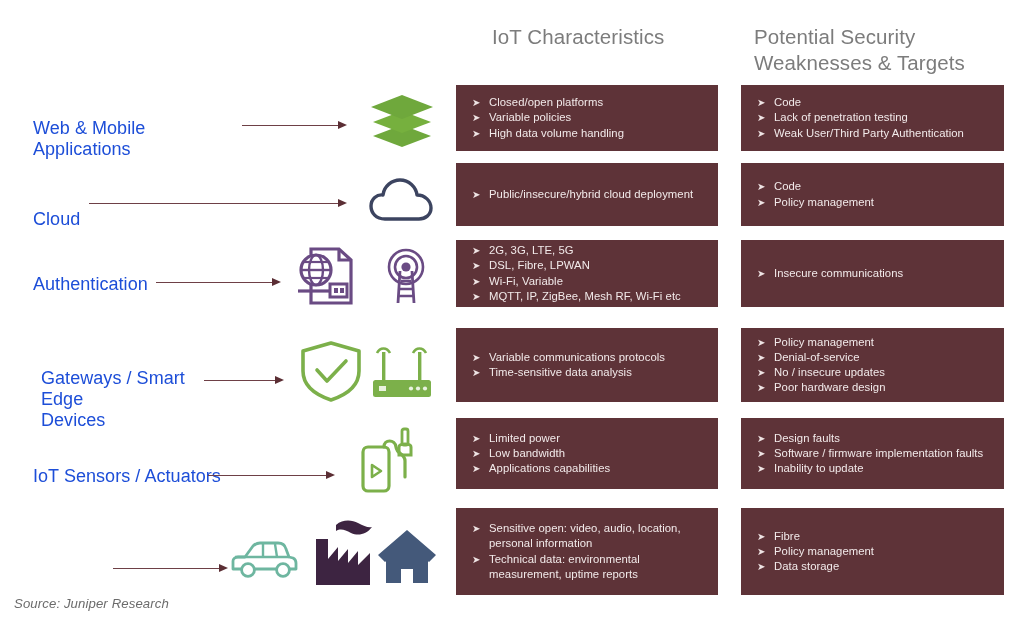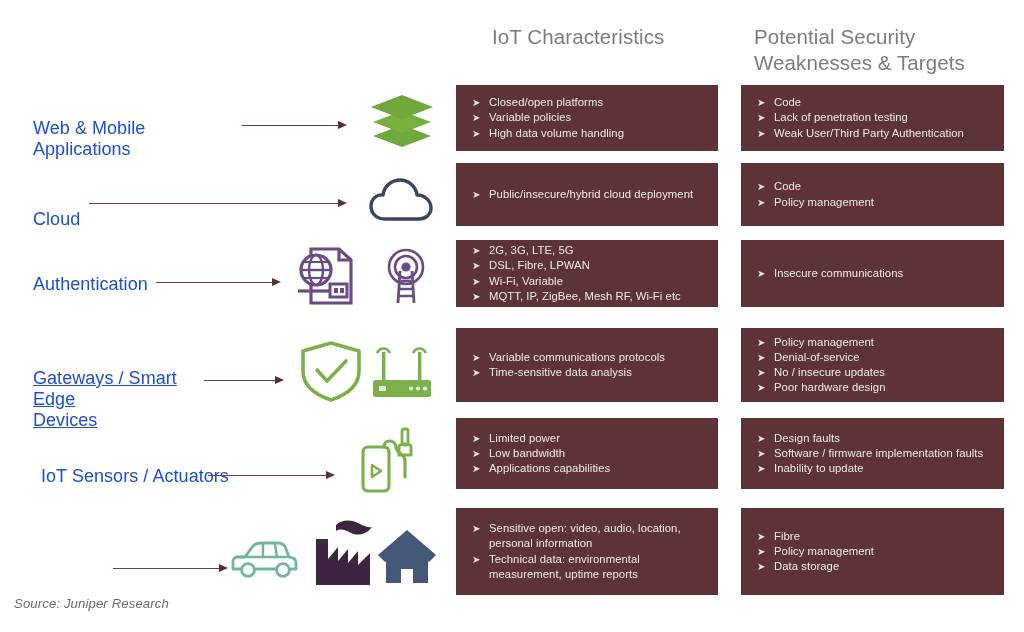--- a/index.html
+++ b/index.html
@@ -249,21 +249,21 @@
       <span class="bullet-text">MQTT, IP, ZigBee, Mesh RF, Wi-Fi etc</span>
     </div>
   </div>
   <div class="box" style="left:741px; top:240px; width:263px; height:67px;">
     <div class="bullet-row">
       <span class="bullet-mark">➤</span>
       <span class="bullet-text">Insecure communications</span>
     </div>
   </div>
 
-  <div class="row-label" style="left:33px; top:368px; width:185px;text-decoration:underline;">Gateways / Smart Edge
+  <div class="row-label" style="left:41px; top:368px; width:185px;">Gateways / Smart Edge
 Devices</div>
   <div class="arrow" style="left:204px; top:375px; width:80px;">
     <span class="line"></span>
       <span class="head"></span>
   </div>
   <div class="icon-wrap" style="left:299px; top:340px;">
     <svg width="64" height="62" viewBox="0 0 64 62">
       <path d="M32 3 L60 11 V31 C60 46 47 55 32 60 C17 55 4 46 4 31 V11 Z" fill="none" stroke="#7cb04a" stroke-width="3.6" stroke-linejoin="round"></path>
       <path d="M18 30 L28 41 L47 21" fill="none" stroke="#7cb04a" stroke-width="3.6" stroke-linecap="round" stroke-linejoin="round"></path>
     </svg>
@@ -303,21 +303,21 @@
     <div class="bullet-row">
       <span class="bullet-mark">➤</span>
       <span class="bullet-text">No / insecure updates</span>
     </div>
     <div class="bullet-row">
       <span class="bullet-mark">➤</span>
       <span class="bullet-text">Poor hardware design</span>
     </div>
   </div>
 
-  <div class="row-label" style="left:33px; top:466px; width:190px;margin-left:8px;">IoT Sensors / Actuators</div>
+  <div class="row-label" style="left:33px; top:466px; width:190px;">IoT Sensors / Actuators</div>
   <div class="arrow" style="left:208px; top:470px; width:127px;">
     <span class="line"></span>
       <span class="head"></span>
   </div>
   <div class="icon-wrap" style="left:359px; top:425px;">
     <svg width="66" height="72" viewBox="0 0 66 72">
       <rect x="4" y="22" width="26" height="44" rx="5" fill="none" stroke="#7cb04a" stroke-width="3.2"></rect>
       <path d="M13 40 L22 46 L13 52 Z" fill="none" stroke="#7cb04a" stroke-width="2.6" stroke-linejoin="round"></path>
       <path d="M25 22 C25 14 36 14 37 22 C38 30 46 28 46 36 C46 44 46 50 46 52" fill="none" stroke="#7cb04a" stroke-width="3.2" stroke-linecap="round"></path>
       <path d="M40 22 C40 18 52 18 52 22 L52 30 L40 30 Z" fill="none" stroke="#7cb04a" stroke-width="3"></path>

